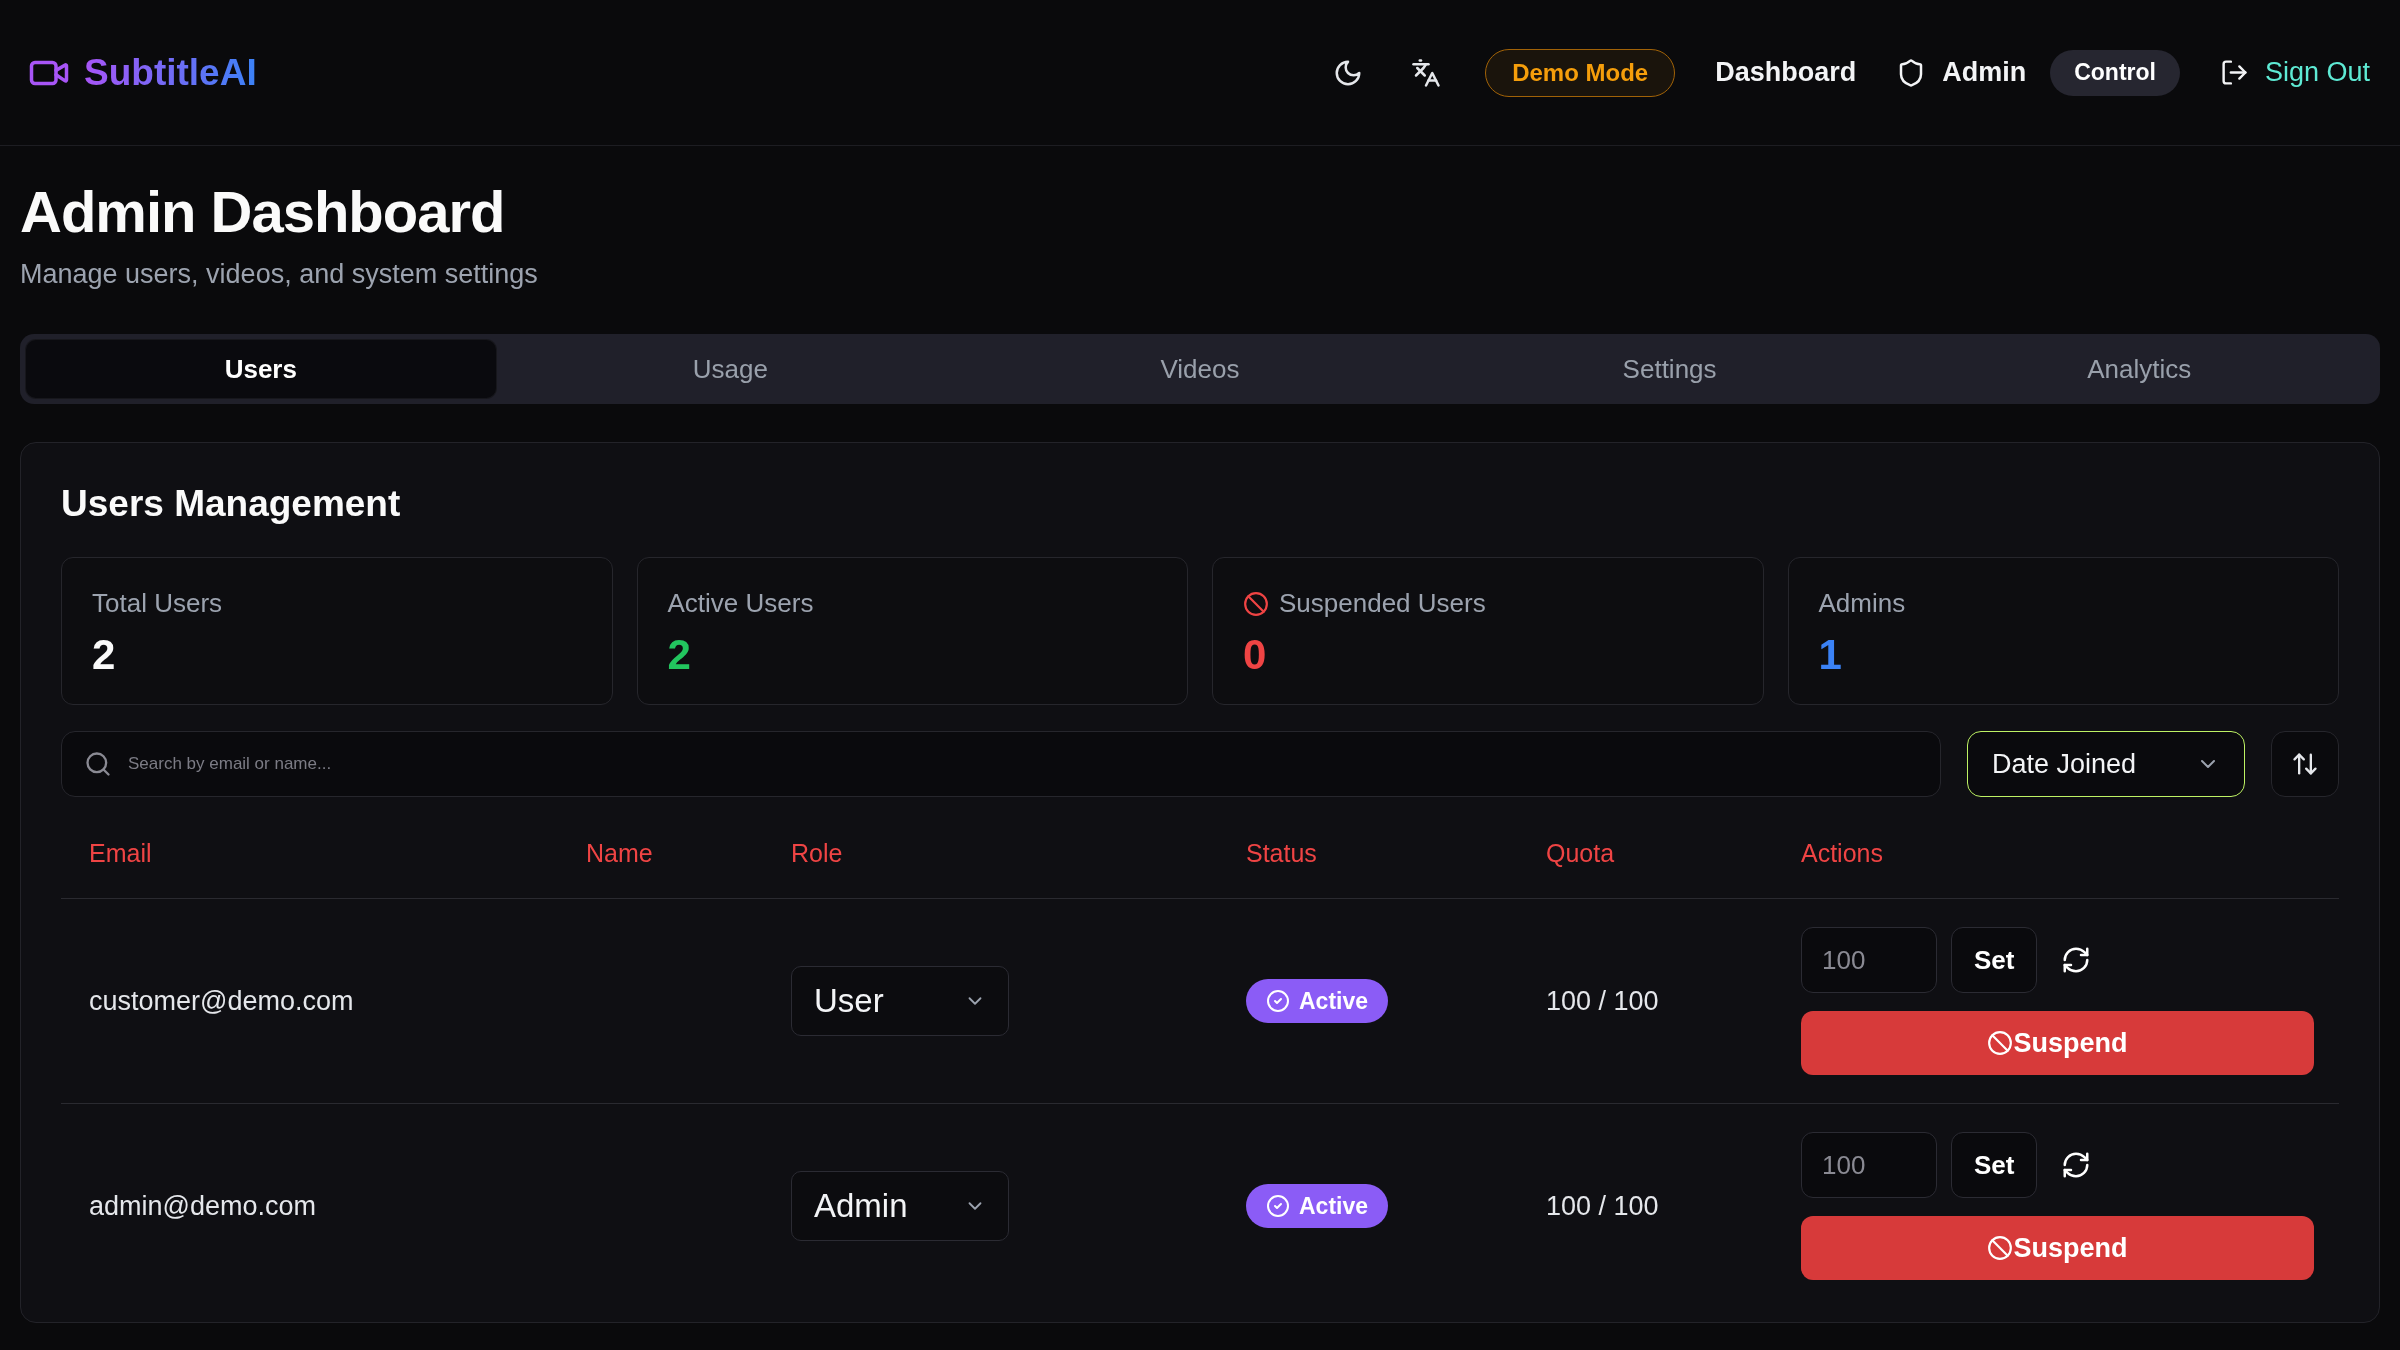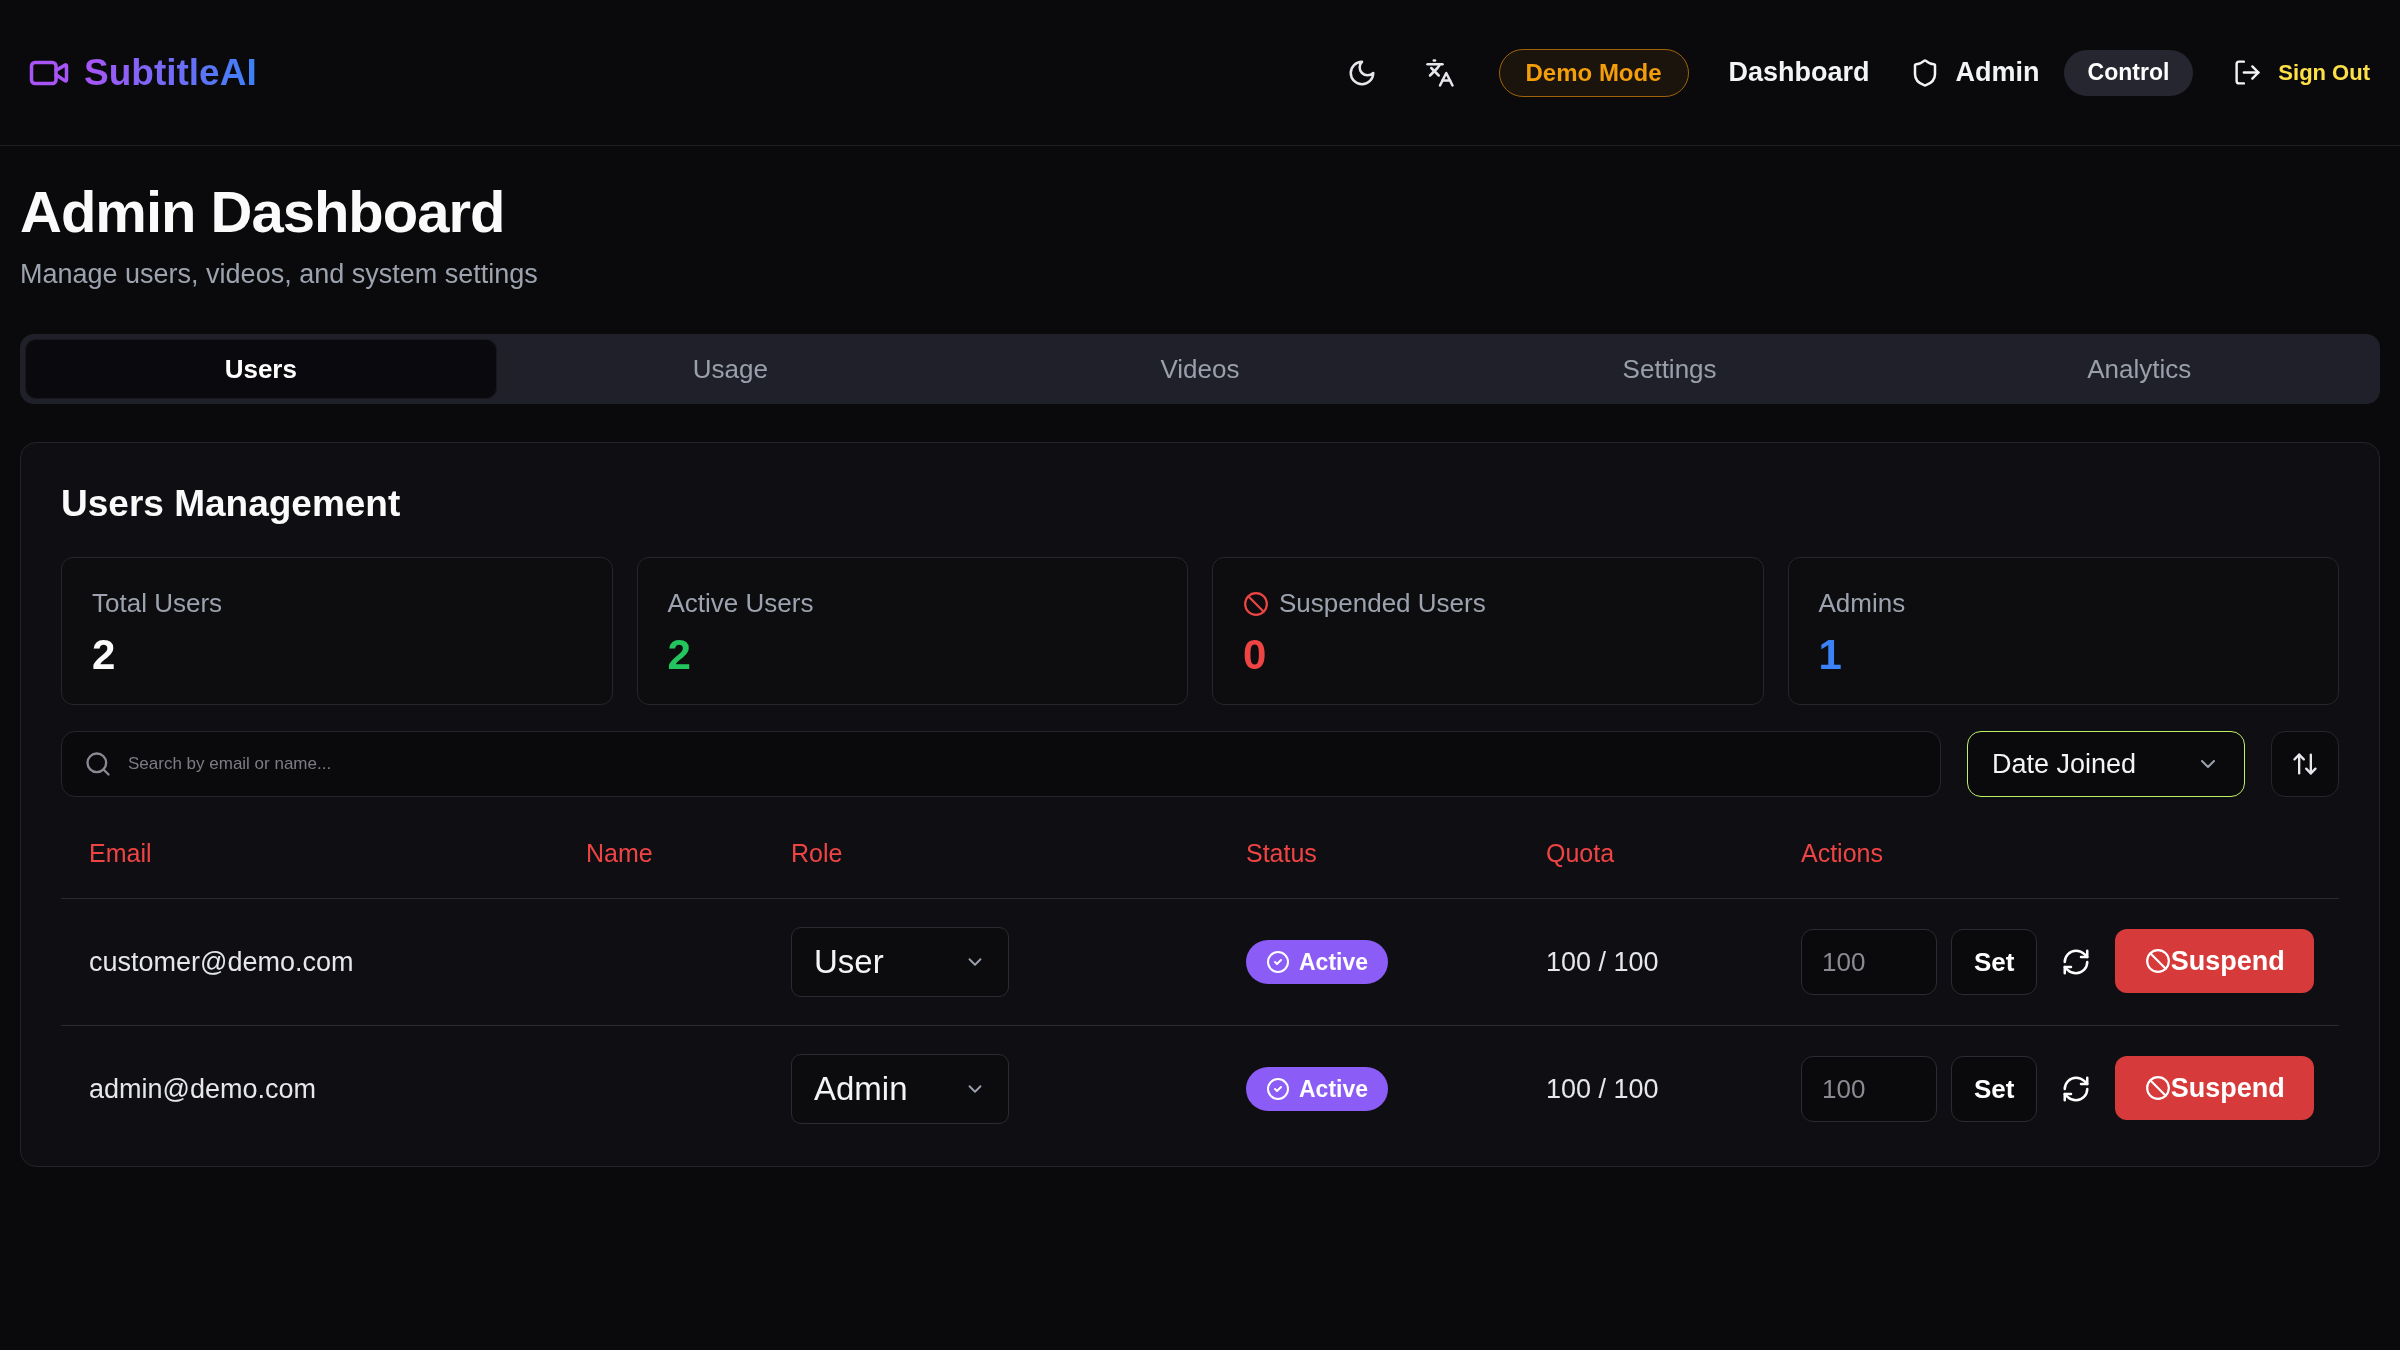--- a/index.html
+++ b/index.html
@@ -41,21 +41,21 @@
   .admin-group { display:flex; align-items:center; gap:16px; }
   .admin-group .shield { color:#f3f4f6; }
   .admin-label { color:#f3f4f6; font-size:27px; font-weight:600; }
   .control-badge {
     display:inline-flex; align-items:center;
     height:46px; padding:0 24px; margin-left:8px;
     background:#262630; border-radius:999px;
     color:#fff; font-size:23px; font-weight:bold;
   }
   .signout { display:flex; align-items:center; gap:16px; background:none; border:none; cursor:pointer; color:#f3f4f6; font-family:inherit; }
-  .signout-label { font-size:22px; font-weight:700; color:#fde047; }
+  .signout-label { font-size:27px; font-weight:400; color:#5eead4; }
 
   
   .main { padding:0 20px; }
   .page-title { margin-top:32px; font-size:58px; font-weight:800; color:#fafafa; letter-spacing:-1px; }
   .page-subtitle { margin-top:14px; font-size:27px; color:#9ca3af; }
 
   
   .tabbar {
     margin-top:44px;
     height:70px;
@@ -148,21 +148,21 @@
 
   .status-badge {
     display:inline-flex; align-items:center; gap:9px;
     height:44px; padding:0 20px;
     background:#8b5cf6; border-radius:999px;
     color:#fff; font-size:23px; font-weight:600;
   }
 
   .td-quota { font-size:27px; color:#e5e7eb; }
 
-  .actions-cell { display:flex; flex-direction:row; gap:18px; padding-right:25px; }
+  .actions-cell { display:flex; flex-direction:column; gap:18px; padding-right:25px; }
   .actions-top { display:flex; align-items:center; gap:14px; }
   .quota-input {
     width:136px; height:66px;
     background:#0a0a0d; border:1px solid #2b2b33; border-radius:12px;
     color:#e5e7eb; font-size:26px; font-family:inherit;
     padding:0 20px; outline:none;
   }
   .quota-input::placeholder { color:#8a8a93; }
   .set-btn {
     height:66px; padding:0 22px;

